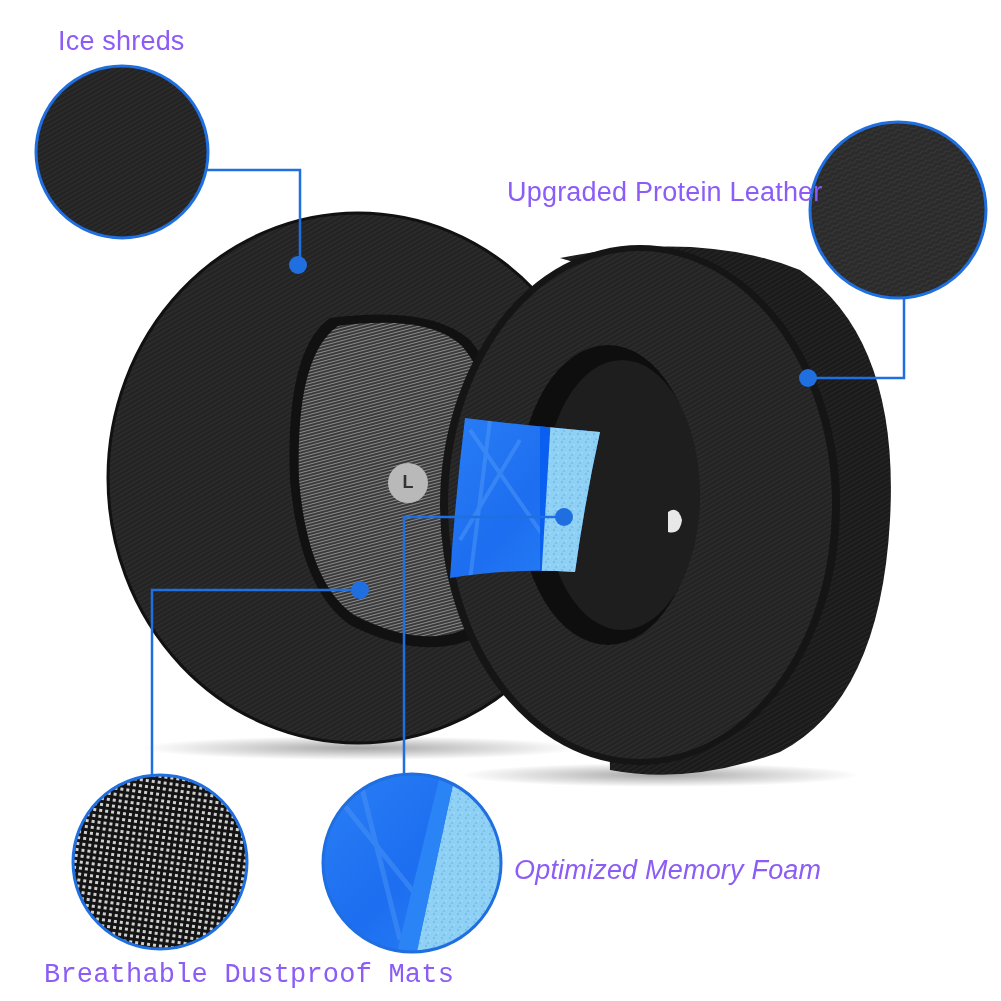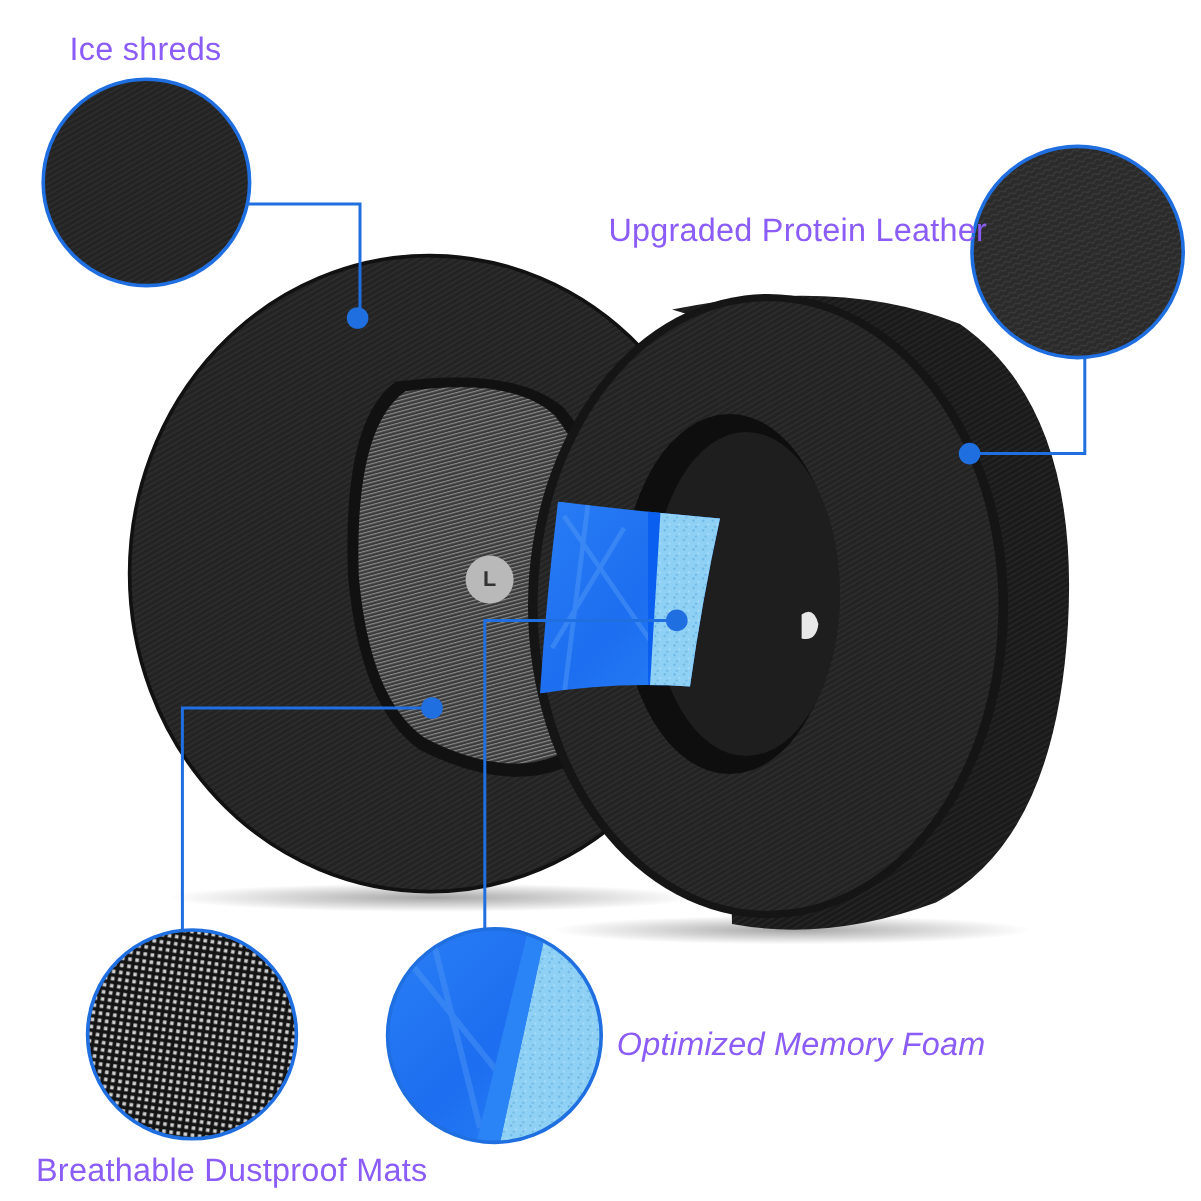--- a/index.html
+++ b/index.html
@@ -156,15 +156,15 @@
   </svg>
 
   <div style="position:absolute;left:398px;top:472px;width:20px;text-align:center;font-size:18px;font-weight:bold;color:#333;">L</div>
 
   <div class="label" style="left:58px;top:28px;">Ice shreds</div>
 
   <div class="label" style="left:507px;top:131px;margin-top:48px;">Upgraded Protein Leather</div>
 
   <div class="label" style="left:514px;top:857px;font-style:italic;">Optimized Memory Foam</div>
 
-  <div class="label" style="left:30px;top:962px;">Breathable Dustproof Mats</div>
+  <div class="label" style="left:44px;top:962px;font-family:Liberation Mono, monospace;">Breathable Dustproof Mats</div>
 
 </div>
 
 </body></html>

